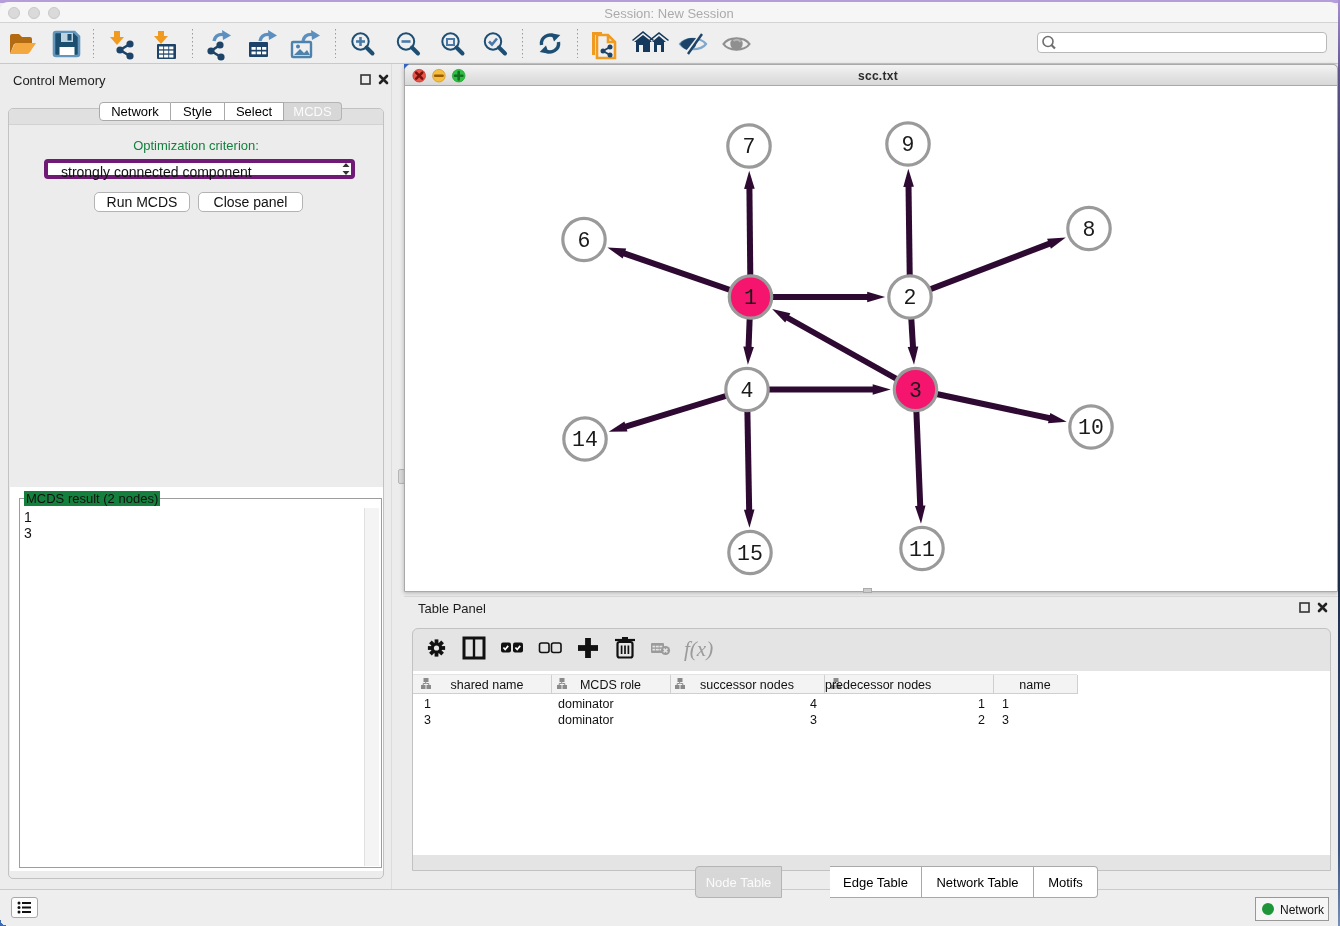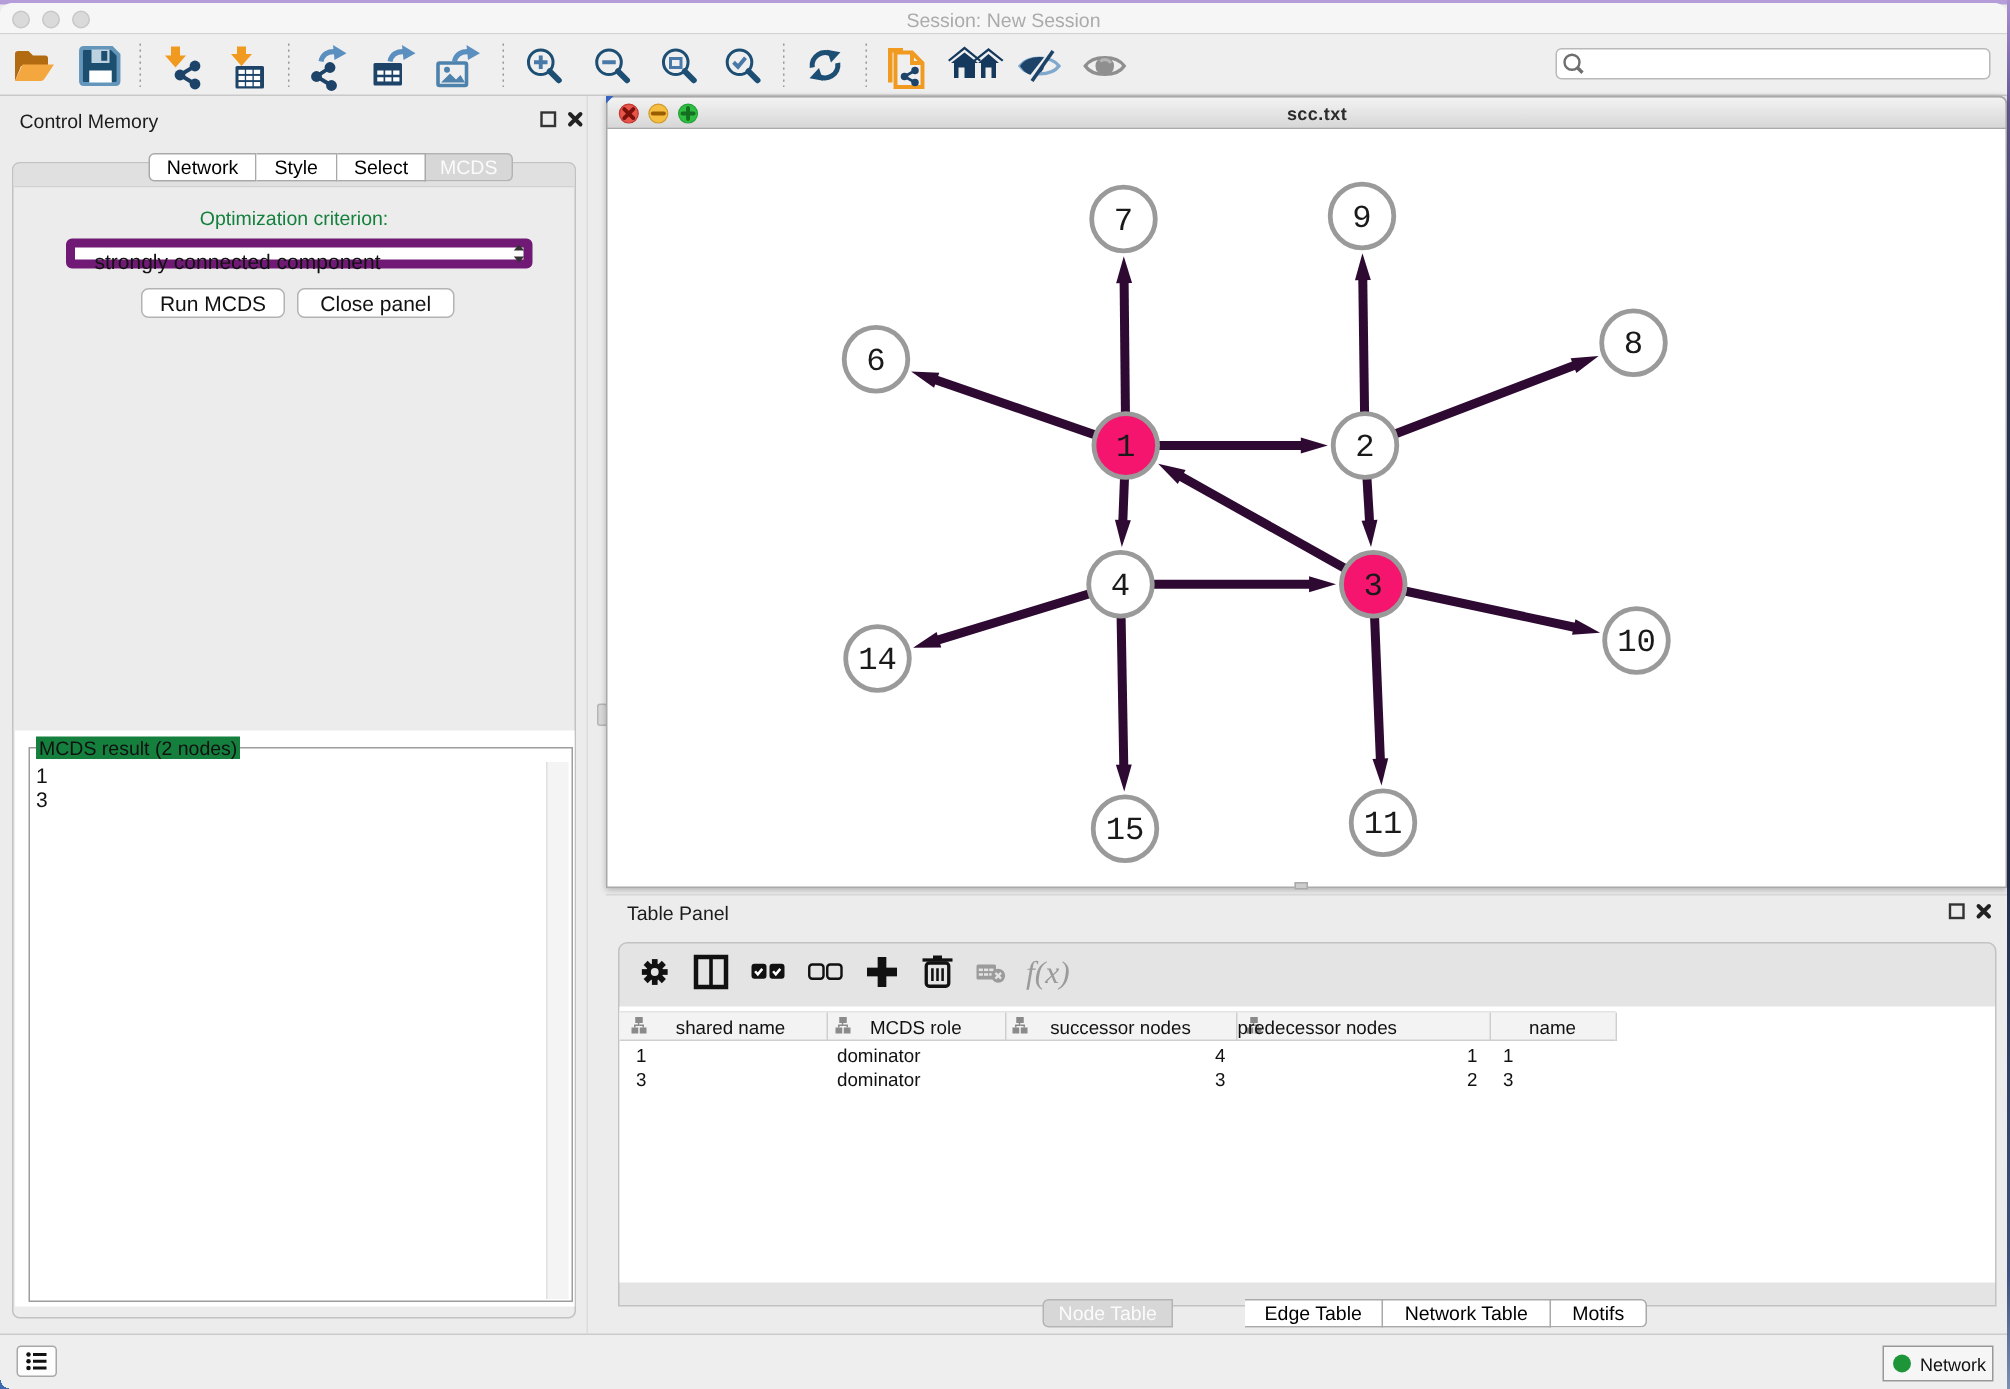--- a/index.html
+++ b/index.html
@@ -27,21 +27,21 @@
 .tabs { position:absolute; display:flex; font-size:13px; z-index:10; }
 .tab { border:1px solid #a9a9a9; border-left:none; background:#fff; color:#000; display:flex; align-items:center; justify-content:center; }
 .tab.first { border-left:1px solid #a9a9a9; border-radius:4px 0 0 4px; }
 .tab.last { border-radius:0 4px 4px 0;text-align:center; }
 .tab.sel { background:#d7d7d7; color:#fbfbfb; border-color:#b4b4b4; }
 
 #cp-panel { left:8px; top:108px; width:376px; height:771px; background:#ececec; border:1px solid #c2c2c2; border-radius:5px; }
 #cp-panel-top { left:9px; top:109px; width:374px; height:16px; background:#e0e0e0; border-radius:4px 4px 0 0; border-bottom:1px solid #d2d2d2; }
 
 #opt-label { left:0px; top:138px; width:392px; text-align:center; font-size:13px; color:#15803d; }
-#dropdown { left:44px; top:159px; width:311px; height:20px; background:#fff; border:6px solid #701a75; border-radius:4px; font-size:14px; color:#111; line-height:18px; padding-left:13px; }
+#dropdown { left:44px; top:159px; width:311px; height:20px; background:#fff; border:4px solid #701a75; border-radius:4px; font-size:14px; color:#111; line-height:18px; padding-left:13px; }
 .btn { position:absolute; height:20px; background:#fff; border:1px solid #b3b3b3; border-radius:5px; font-size:14px; color:#111; text-align:center; line-height:18px; }
 
 #results-white { left:10px; top:487px; width:373px; height:384px; background:#fff; }
 #fieldset { left:19px; top:498px; width:363px; height:370px; border:1px solid #9d9d9d; }
 #fieldset-label { left:24px; top:491px; background:#15803d; padding:0 2px; font-size:13px; color:#111; }
 #fs-scroll { left:364px; top:508px; width:15px; height:358px; background:#f4f4f4; border-left:1px solid #e0e0e0; }
 #fs-text { left:24px; top:509px; font-size:14px; color:#111; line-height:16px; }
 
 
 #div-thumb { left:398px; top:469px; width:7px; height:15px; background:#d8d8d8; border:1px solid #b5b5b5; border-radius:2px; }
@@ -443,21 +443,21 @@
 <div class="cell" style="left:558px; top:697px;">dominator</div>
 <div class="cell" style="left:770px; top:697px; width:47px; text-align:right;">4</div>
 <div class="cell" style="left:938px; top:697px; width:47px; text-align:right;">1</div>
 <div class="cell" style="left:1002px; top:697px;">1</div>
 <div class="cell" style="left:424px; top:713px;">3</div>
 <div class="cell" style="left:558px; top:713px;">dominator</div>
 <div class="cell" style="left:770px; top:713px; width:47px; text-align:right;">3</div>
 <div class="cell" style="left:938px; top:713px; width:47px; text-align:right;">2</div>
 <div class="cell" style="left:1002px; top:713px;">3</div>
 
-<div class="tabs" style="left:695px; top:866px; height:19px;">
+<div class="tabs" style="left:695px; top:866px; height:32px;">
   <div class="tab first sel" style="width:87px;">Node Table</div>
   <div class="tab" style="width:92px;margin-left:48px;">Edge Table</div>
   <div class="tab" style="width:112px;">Network Table</div>
   <div class="tab last" style="width:64px;">Motifs</div>
 </div>
 
 <svg class="abs" width="27" height="21" style="left:11px; top:897px;" viewBox="0 0 27 21">
   <g fill="#111">
     <circle cx="8" cy="6" r="1.5"></circle>
       <circle cx="8" cy="10.5" r="1.5"></circle>

